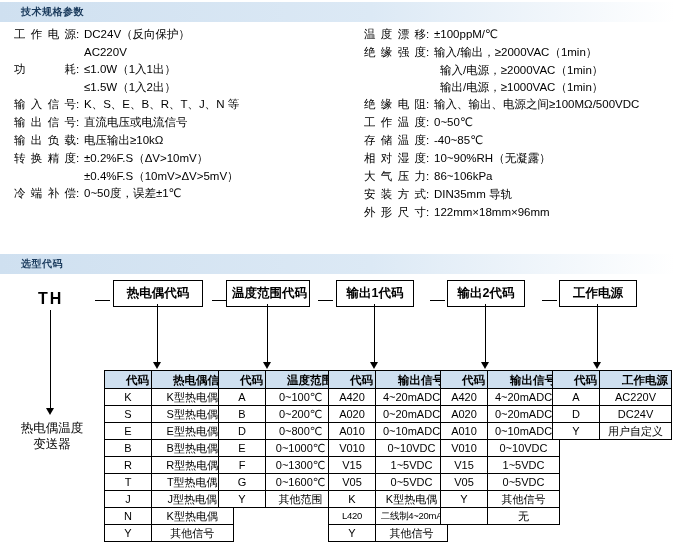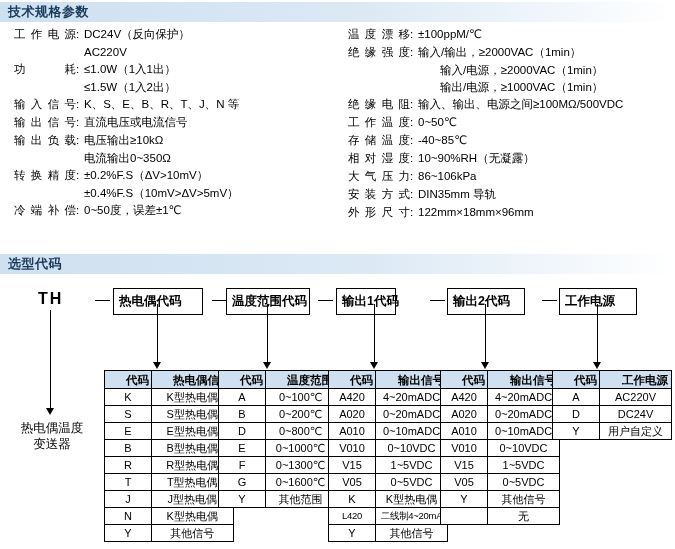--- a/index.html
+++ b/index.html
@@ -10,22 +10,22 @@
     font-family: "Liberation Sans", "DejaVu Sans", sans-serif;
     color: #000;
   }
   .page { position: relative; width: 675px; height: 549px; overflow: hidden; }
 
   
   .section-header {
     position: absolute;
     left: 0; width: 675px; height: 20px;
     background: linear-gradient(to right, #cfe0f0 0%, #dce9f5 55%, #ffffff 100%);
-    font-size: 13px; font-weight: bold; color: #1a3a5c;
-    padding-left: 8px; line-height: 20px;
+    font-size: 10px; font-weight: bold; color: #1a3a5c;
+    padding-left: 21px; line-height: 20px;
     letter-spacing: 0.5px;
   }
   #sec-spec { top: 2px; }
   #sec-code { top: 247px; margin-top: 7px; }
 
   
   .spec-wrap {
     position: absolute; top: 26px; left: 0;
     width: 675px; height: 218px;
     font-size: 11.5px;
@@ -33,41 +33,41 @@
   .spec-col { position: absolute; top: 0; }
   .spec-col.left  { left: 14px;  width: 340px; }
   .spec-col.right { left: 348px; width: 326px; }
 
   .row { display: flex; align-items: flex-start; margin-bottom: 1px; min-height: 17px; }
   .lbl {
     flex: 0 0 auto; text-align: justify; text-align-last: justify;
     white-space: nowrap; line-height: 17px;
   }
   .left .lbl  { width: 62px; }
-  .right .lbl { width: 62px; }
+  .right .lbl { width: 62px; margin-left: 16px; }
   .colon { width: 8px; flex: 0 0 auto; line-height: 17px; }
   .val { flex: 1 1 auto; line-height: 17px; }
   .cont { padding-left: 70px; line-height: 17px; }
   .cont-r { padding-left: 92px; line-height: 17px; }
 
   
   .code-area { position: absolute; top: 270px; left: 0; width: 675px; height: 279px; }
 
   .th-box {
     position: absolute; left: 38px; top: 20px;
     font-size: 16px; font-weight: bold; letter-spacing: 2px;
   }
   .dash {
     position: absolute; font-size: 15px; color: #000; top: 20px;
   }
   .top-label {
-    position: absolute; top: 18px;
+    position: absolute; top: 10px;
     border: 1.3px solid #000; background: #fff;
     font-size: 12.5px; font-weight: bold;
-    padding: 4px 5px; white-space: nowrap;
+    padding: 4px 5px; text-align: center; white-space: nowrap;
   }
   .vline {
     position: absolute; width: 1.3px; background: #000;
   }
   .arrow-down {
     position: absolute; width: 0; height: 0;
     border-left: 4px solid transparent;
     border-right: 4px solid transparent;
     border-top: 7px solid #000;
   }
@@ -144,21 +144,20 @@
         <span class="lbl">输出信号</span>
         <span class="colon">:</span>
         <span class="val">直流电压或电流信号</span>
       </div>
 
       <div class="row">
         <span class="lbl">输出负载</span>
         <span class="colon">:</span>
         <span class="val">电压输出≥10kΩ</span>
       </div>
-      <div class="cont">电流输出0~350Ω</div>
 
       <div class="row">
         <span class="lbl">转换精度</span>
         <span class="colon">:</span>
         <span class="val">±0.2%F.S（ΔV&gt;10mV）</span>
       </div>
       <div class="cont">±0.4%F.S（10mV&gt;ΔV&gt;5mV）</div>
 
       <div class="row">
         <span class="lbl">冷端补偿</span>
@@ -236,21 +235,21 @@
     <div class="th-box">TH</div>
 
     <div class="dash" style="left:95px;">—</div>
     <div class="dash" style="left:212px;">—</div>
     <div class="dash" style="left:318px;">—</div>
     <div class="dash" style="left:430px;">—</div>
     <div class="dash" style="left:542px;">—</div>
 
     <div class="top-label" style="left:113px; width:90px;">热电偶代码</div>
     <div class="top-label" style="left:226px; width:84px;">温度范围代码</div>
-    <div class="top-label" style="left:336px; width:60px;">输出1代码</div>
+    <div class="top-label" style="left:336px; width:78px;">输出1代码</div>
     <div class="top-label" style="left:447px; width:78px;">输出2代码</div>
     <div class="top-label" style="left:559px; width:78px;">工作电源</div>
 
     <div class="vline" style="left:157px; top:34px;  height:60px;"></div>
     <div class="arrow-down" style="left:153px; top:92px;"></div>
 
     <div class="vline" style="left:267px; top:34px;  height:60px;"></div>
     <div class="arrow-down" style="left:263px; top:92px;"></div>
 
     <div class="vline" style="left:374px; top:34px;  height:60px;"></div>

